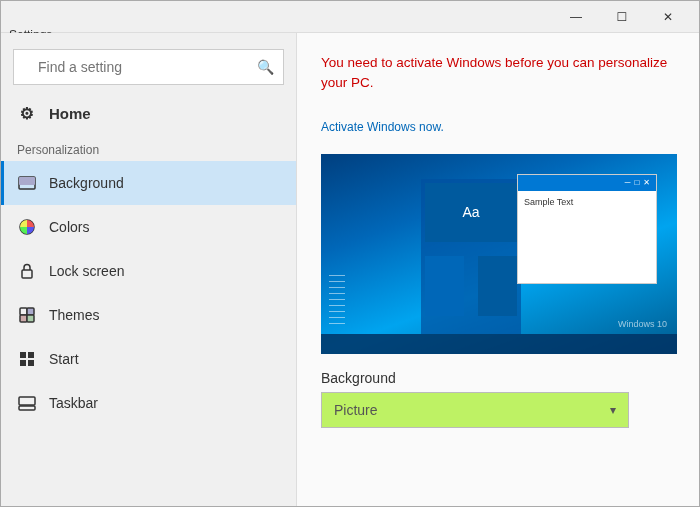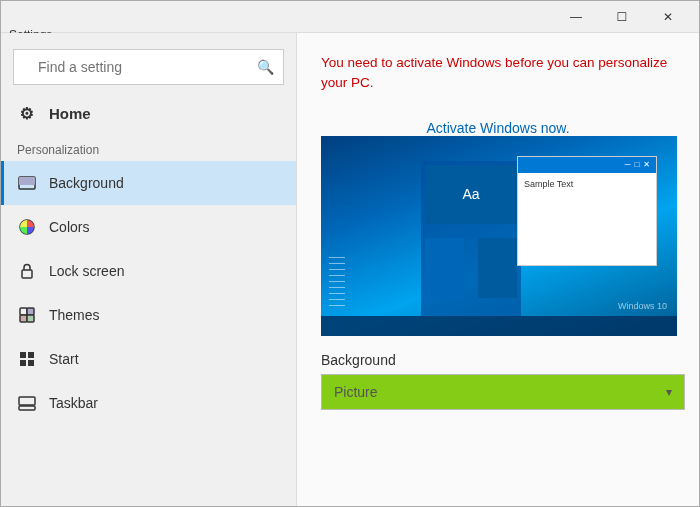--- a/index.html
+++ b/index.html
@@ -153,25 +153,25 @@
 
     .activation-warning {
       color: #c00;
       font-size: 13.5px;
       line-height: 1.5;
       margin-bottom: 26px;
     }
 
     .activate-link {
       color: #0067b8;
-      font-size: 14px;
+      font-size: 12px;
       cursor: pointer;
       text-decoration: none;
+      margin-bottom: 20px;
       display: block;
-      text-align: center;
     }
 
     .preview-label {
       font-size: 22px;
       font-weight: 300;
       color: #222;
       margin-bottom: 12px;
     }
 
     .preview-image {
@@ -268,23 +268,23 @@
       background: rgba(255,255,255,0.5);
     }
 
     .bg-label {
       font-size: 14px;
       color: #333;
       margin-bottom: 6px;
     }
 
     .bg-dropdown {
-      width: 364px;
+      width: 308px;
       height: 36px;
-      background: #84cc16;
+      background: #bef264;
       border: 1px solid #bbb;
       display: flex;
       align-items: center;
       padding: 0 12px;
       cursor: pointer;
       justify-content: space-between;
     }
 
     .bg-dropdown-text {
       color: #555;

